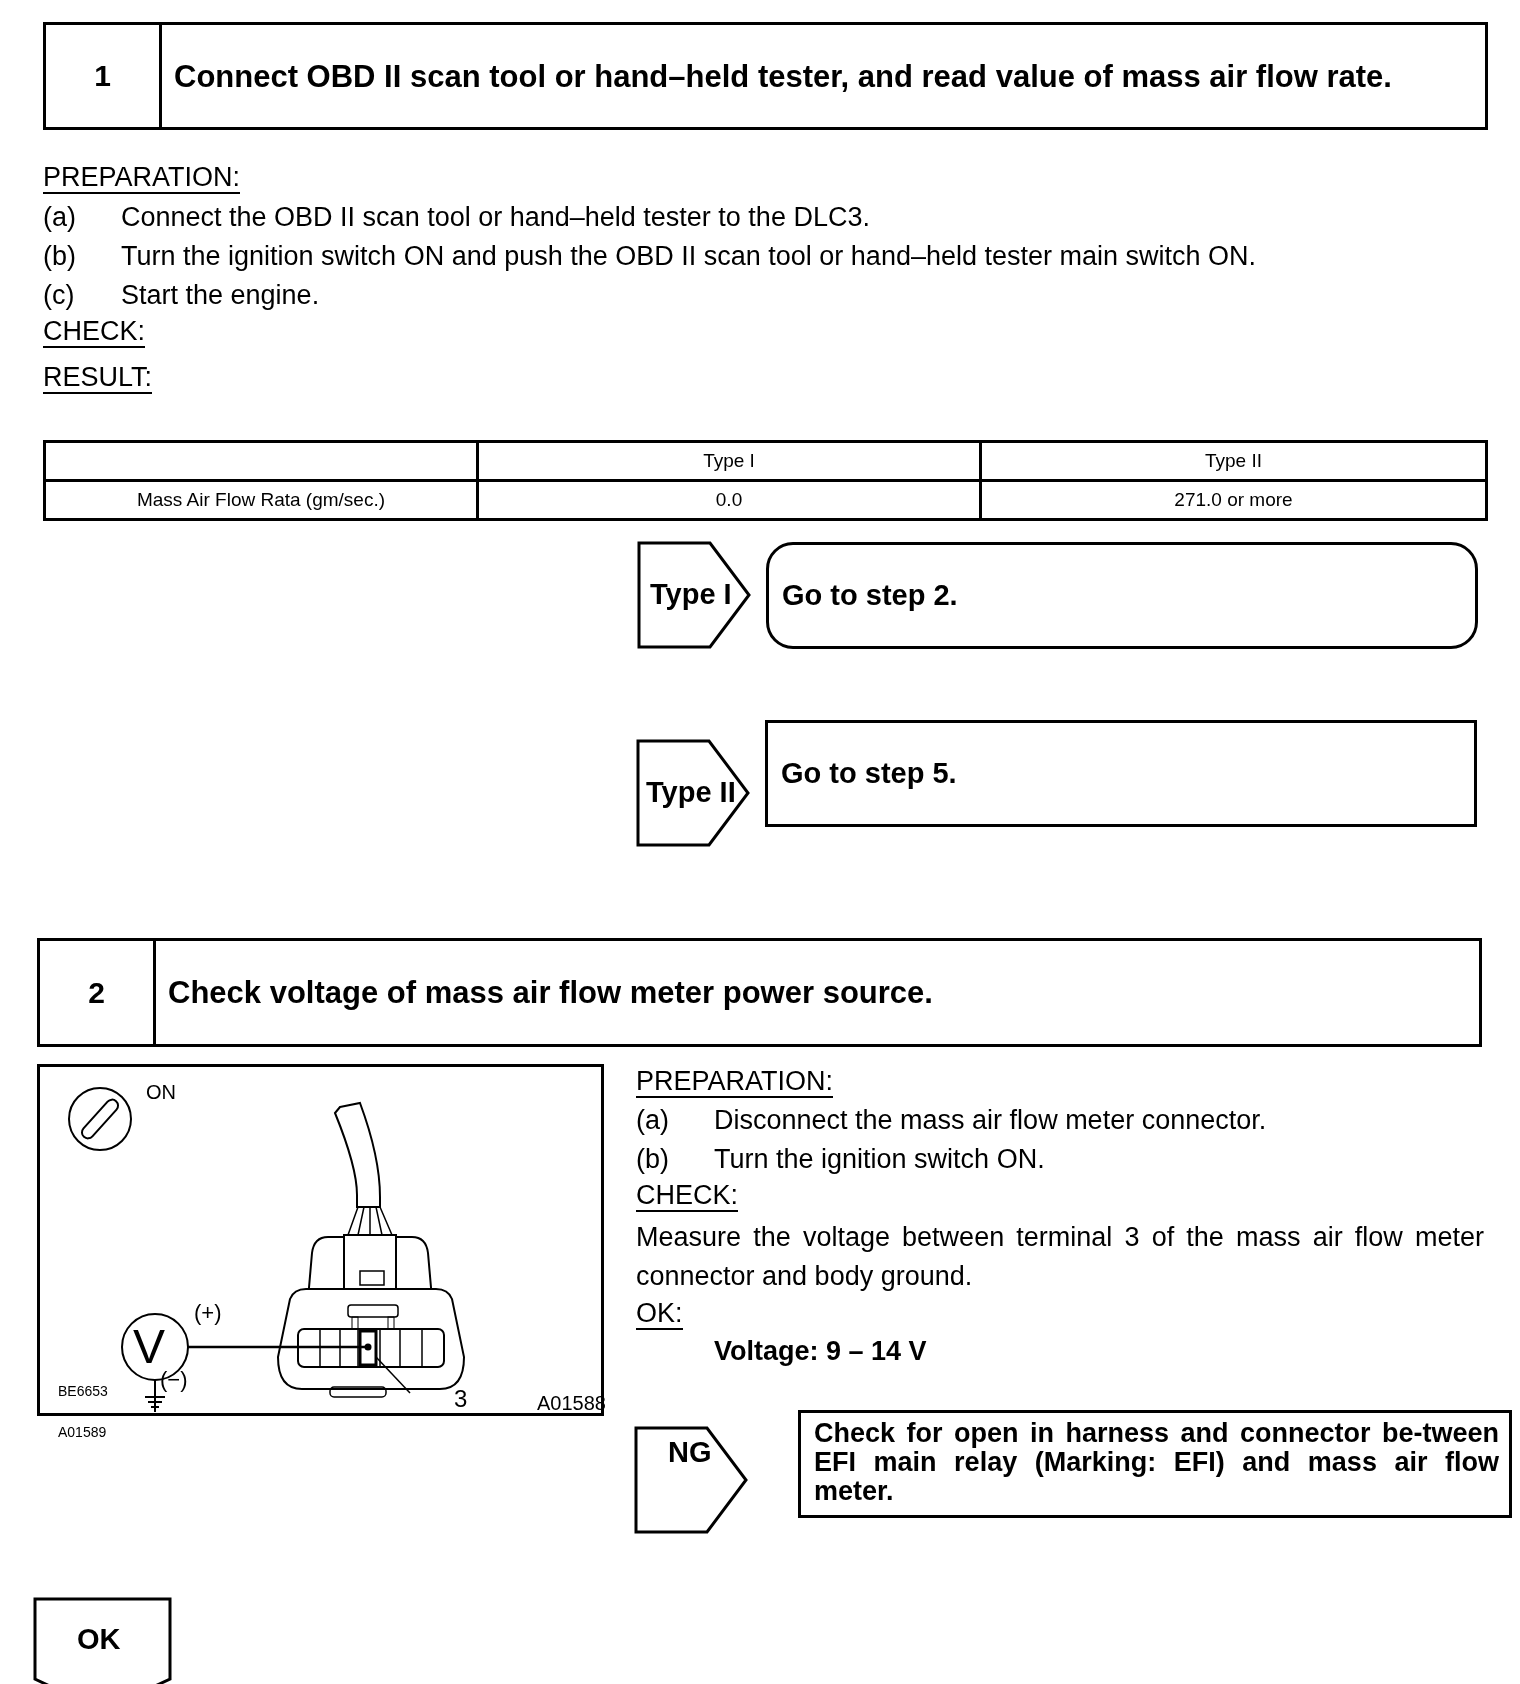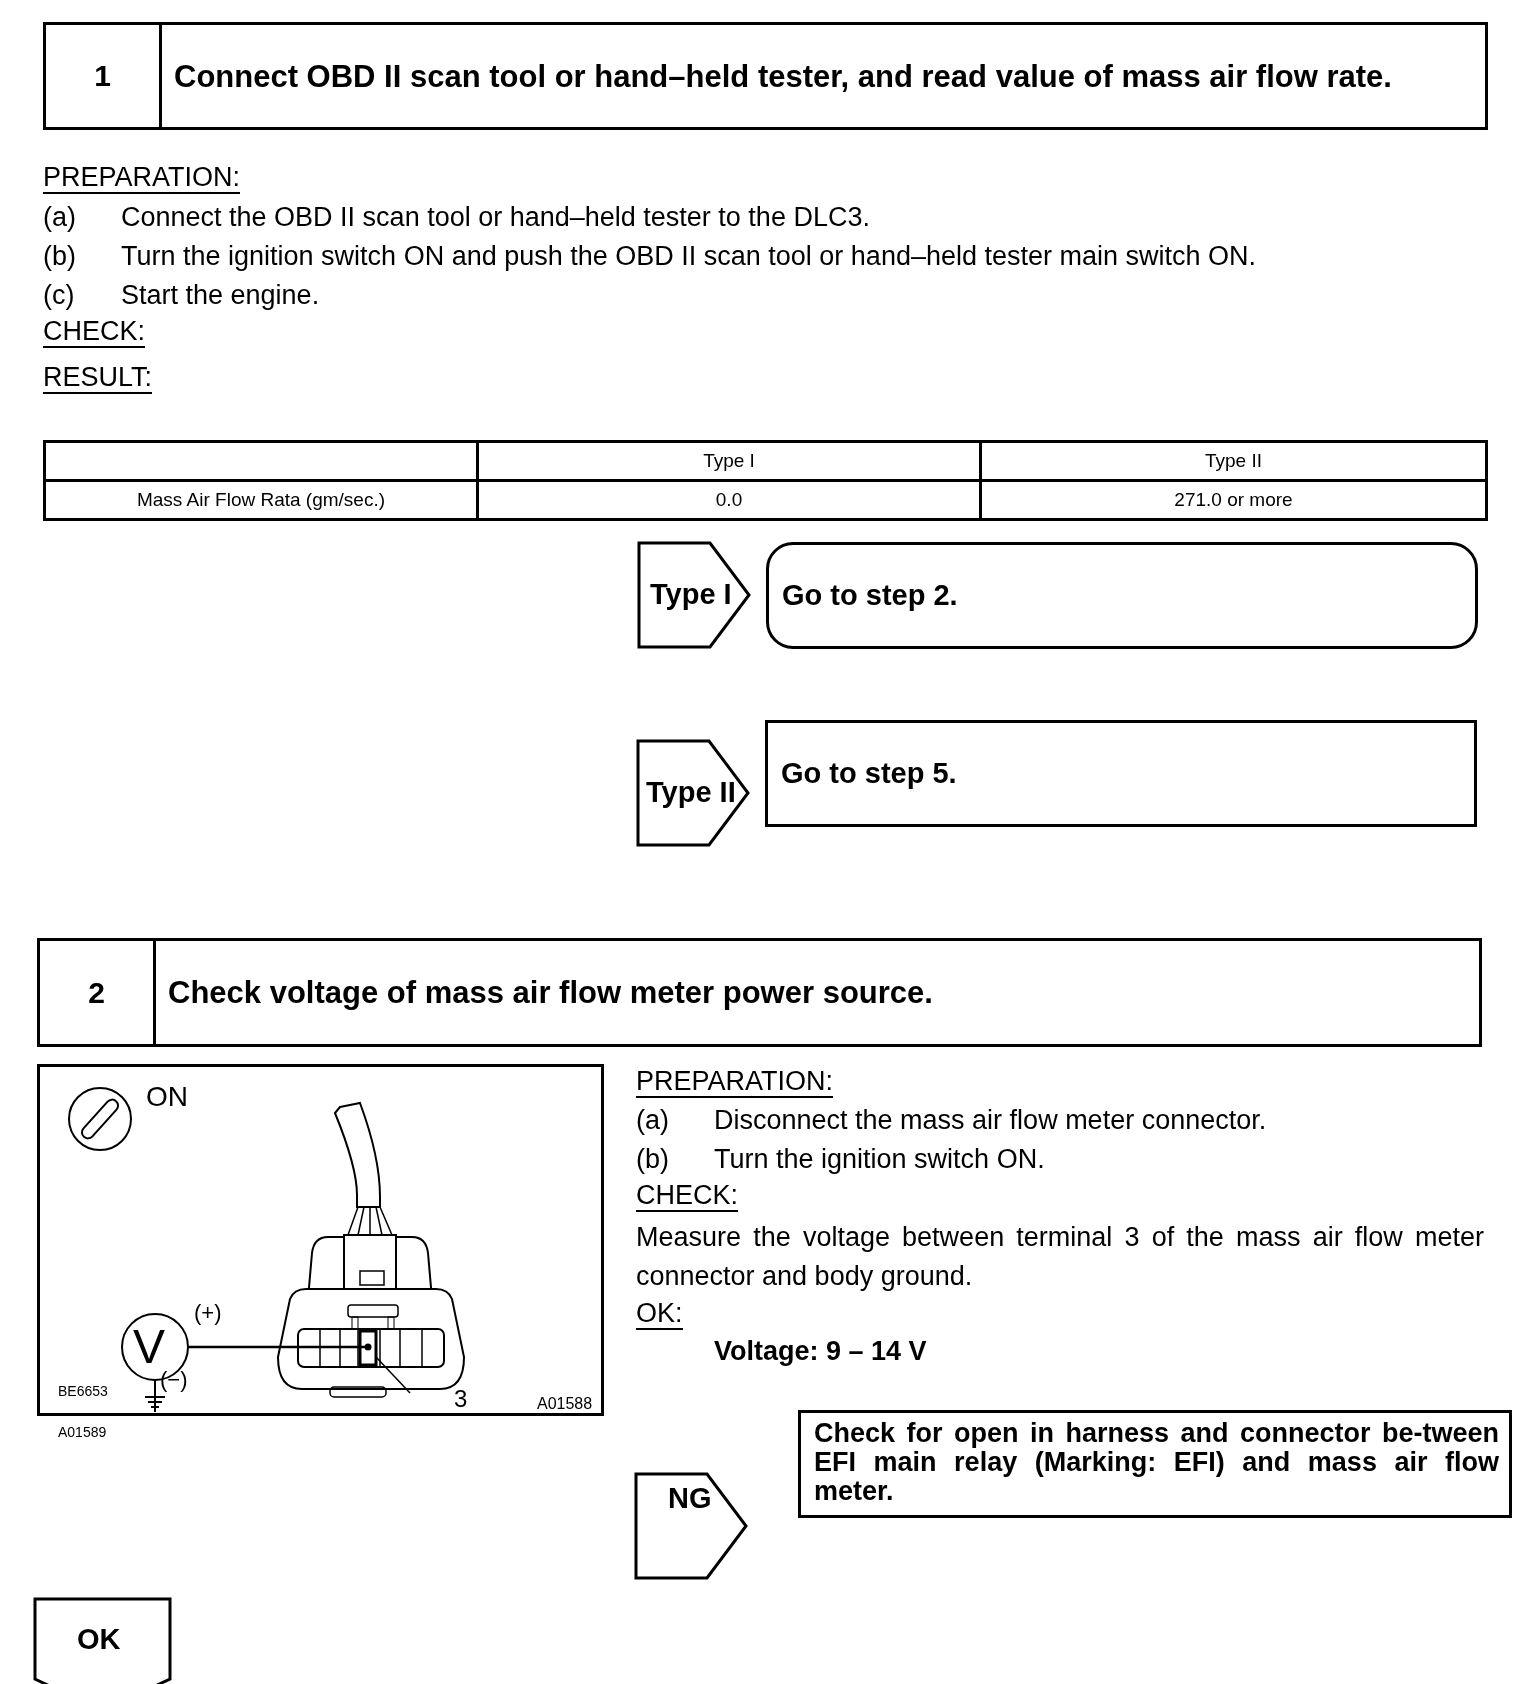--- a/index.html
+++ b/index.html
@@ -129,28 +129,28 @@
     <g>
       <circle cx="115" cy="280" r="33" fill="#fff" stroke="#000" stroke-width="2"></circle>
     </g>
     <line x1="115" y1="313" x2="115" y2="345" stroke="#000" stroke-width="2"></line>
     <g>
       <line x1="105" y1="330" x2="125" y2="330" stroke="#000" stroke-width="2"></line>
       <line x1="108" y1="335" x2="122" y2="335" stroke="#000" stroke-width="2"></line>
       <line x1="111" y1="340" x2="119" y2="340" stroke="#000" stroke-width="2"></line>
     </g>
   </svg>
-  <span class="abs" style="left:106px; top:14px; font-size:28px;">ON</span>
+  <span class="abs" style="left:106px; top:14px; font-size:20px;">ON</span>
   <span class="abs" style="left:93px; top:252px; font-size:48px;">V</span>
   <span class="abs" style="left:154px; top:233px; font-size:22px;">(+)</span>
   <span class="abs" style="left:120px; top:300px; font-size:22px;">(−)</span>
   <span class="abs" style="left:414px; top:318px; font-size:24px;">3</span>
   <span class="abs" style="left:18px; top:318px; font-size:14px; line-height:13px;">BE6653</span>
   <span class="abs" style="left:18px; top:330px; font-size:14px; line-height:13px;margin-top:29px;">A01589</span>
-  <span class="abs" style="left:497px; top:330px; font-size:16px; line-height:13px;">A01588</span>
+  <span class="abs" style="left:497px; top:330px; font-size:20px; line-height:13px;">A01588</span>
 </div>
 
 <div class="abs" style="left:636px; top:1066px; width:848px;">
   <div class="heading">PREPARATION:</div>
   <div style="height:7px"></div>
   <div class="item">
       <span class="lbl">(a)</span>
       <span>Disconnect the mass air flow meter connector.</span>
     </div>
   <div style="height:9px"></div>
@@ -161,21 +161,21 @@
   <div style="height:6px"></div>
   <div class="heading">CHECK:</div>
   <div style="height:6px"></div>
   <div class="para" style="text-align:justify; line-height:39px;">Measure the voltage between terminal 3 of the mass air flow meter connector and body ground.</div>
   <div style="height:2px"></div>
   <div class="heading">OK:</div>
   <div style="height:6px"></div>
   <div style="font-weight:bold; font-size:27px; padding-left:78px;">Voltage: 9 – 14 V</div>
 </div>
 
-<div class="arrowtab" style="left:634px; top:1472px; width:120px; height:108px;">
+<div class="arrowtab" style="left:634px; top:1426px; width:120px; height:108px;">
   <svg width="120" height="108">
     <polygon points="2,2 73,2 112,54 73,106 2,106" fill="#fff" stroke="#000" stroke-width="3"></polygon>
   </svg>
   <span style="left:34px; top:10px;">NG</span>
 </div>
 <div style="position:absolute; left:762px; top:1410px; width:714px; height:108px; border:3px solid #000; box-sizing:border-box; padding:6px 10px 0 13px;margin-left:36px;">
   <div style="font-weight:bold; font-size:27px; line-height:29px; text-align:justify;">Check for open in harness and connector be-tween EFI main relay (Marking: EFI) and mass air flow meter.</div>
 </div>
 
 <div class="arrowtab" style="left:33px; top:1557px; width:140px; height:118px;margin-top:40px;">

